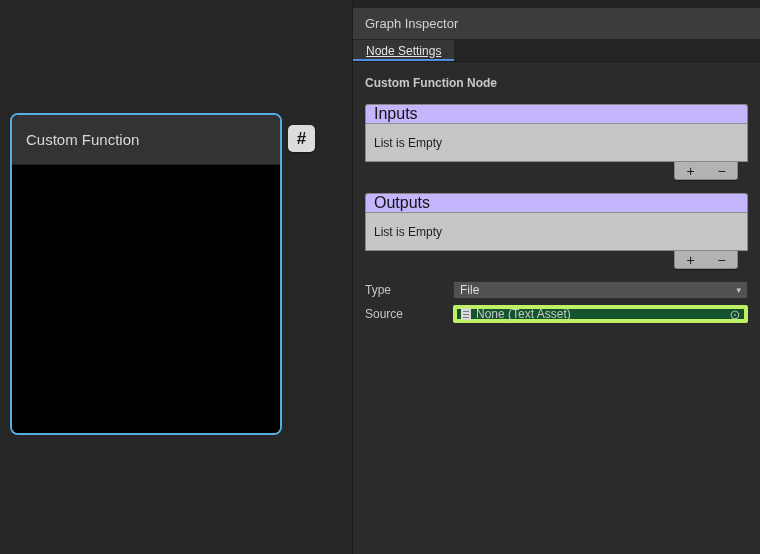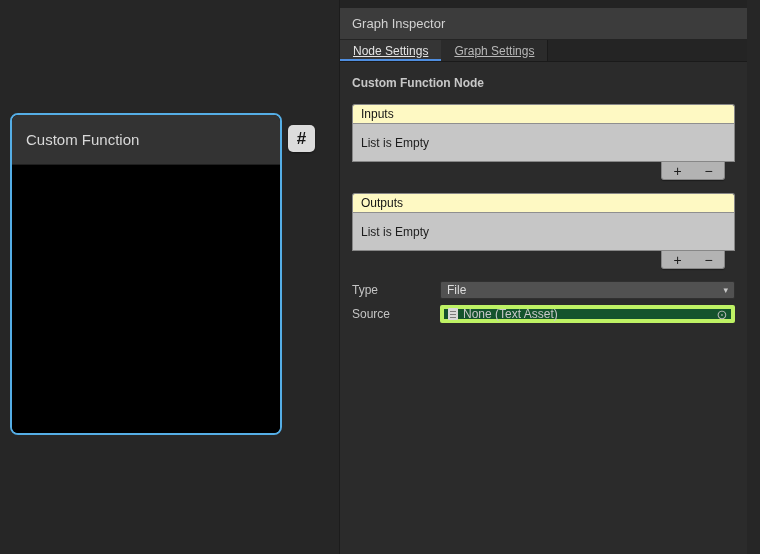--- a/index.html
+++ b/index.html
@@ -27,21 +27,21 @@
   .node-badge {
     position:absolute; left:288px; top:125px; width:27px; height:27px;
     background:#dcdcdc; border-radius:5px;
     display:flex; align-items:center; justify-content:center;
     color:#161616; font-size:17px; font-weight:bold;
     box-shadow:0 1px 2px rgba(0,0,0,0.4);
   }
 
   
   .inspector {
-    position:absolute; left:339px; top:0; width:408px; height:554px;
+    position:absolute; left:352px; top:0; width:408px; height:554px;
     background:#2b2b2b; border-left:1px solid #1c1c1c;
   }
   .inspector-top-strip { height:8px; background:#232323; }
   .inspector-header {
     height:32px; background:#3c3c3c; border-bottom:1px solid #242424;
     display:flex; align-items:center; padding:0 12px;
     color:#d2d2d2; font-size:13px;
   }
   .tabbar {
     display:flex; height:22px; background:#242424; border-bottom:1px solid #1a1a1a;
@@ -57,25 +57,25 @@
   .tab.inactive { background:#2b2b2b; border-right:1px solid #1a1a1a; }
 
   .section-title {
     margin:14px 12px 0; font-size:12px; font-weight:bold; color:#c8c8c8;
   }
 
   
   .rlist { margin:14px 12px 0; }
   .rlist + .rlist { margin-top:13px; }
   .rlist-header {
-    height:20px; background:#fef9c3;
+    height:20px; background:#c4b5fd;
     border:1px solid #878787; border-bottom:1px solid #8f8f8f;
     border-radius:3px 3px 0 0;
     display:flex; align-items:center; padding:0 8px;
-    color:#141414; font-size:12px;
+    color:#141414; font-size:16px;
   }
   .rlist-body {
     height:38px; background:#c6c6c6;
     border:1px solid #878787; border-top:none;
     display:flex; align-items:center; padding:0 8px;
     color:#1d1d1d; font-size:12px;
   }
   .rlist-footer { display:flex; justify-content:flex-end; height:18px; padding-right:10px; }
   .rlist-footer-buttons {
     width:64px; height:18px; background:#b3b3b3;
@@ -150,23 +150,20 @@
 <div class="inspector">
   <div class="inspector-top-strip"></div>
 
   <div class="inspector-header">
     <span>Graph Inspector</span>
   </div>
 
   <div class="tabbar">
     <div class="tab active">
       <span>Node Settings</span>
-    </div>
-    <div class="tab inactive">
-      <span>Graph Settings</span>
     </div>
   </div>
 
   <div class="section-title">Custom Function Node</div>
 
   <div class="rlist">
     <div class="rlist-header">
       <span>Inputs</span>
     </div>
     <div class="rlist-body">

